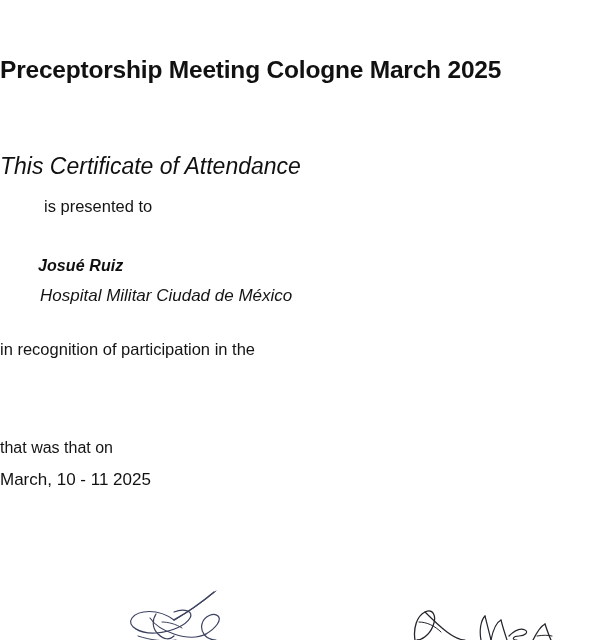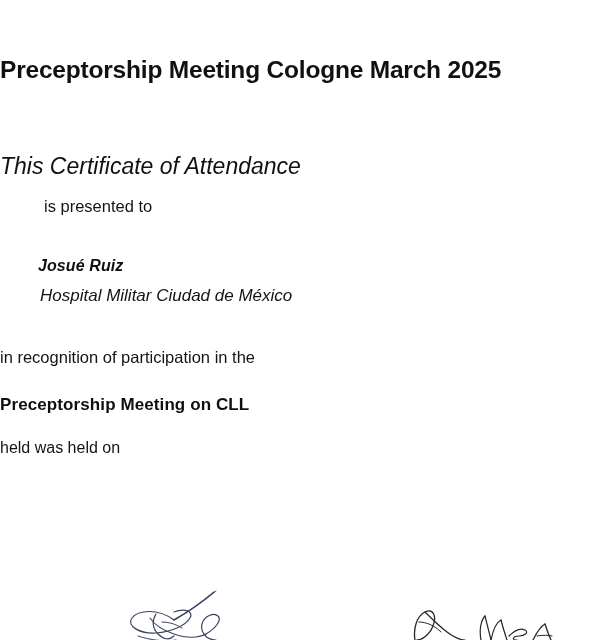--- a/index.html
+++ b/index.html
@@ -66,21 +66,21 @@
     top: 286px;
     font-size: 17px;
     font-style: italic;
     font-weight: normal;
     color: #141414;
     margin-left: 40px;
   }
 
   
   #recognition-label {
-    top: 348px;
+    top: 340px;
     font-size: 16.5px;
     font-weight: normal;
     color: #141414;
   }
   #meeting-name {
     top: 395px;
     font-size: 17px;
     font-weight: bold;
     letter-spacing: 0.1px;
     color: #0f0f0f;
@@ -139,24 +139,24 @@
   <div class="line" id="certificate-headline">This Certificate of Attendance</div>
 
   <div class="line" id="presented-to-label">is presented to</div>
 
   <div class="line" id="recipient-name">Josué Ruiz</div>
 
   <div class="line" id="recipient-affiliation">Hospital Militar Ciudad de México</div>
 
   <div class="line" id="recognition-label">in recognition of participation in the</div>
 
-  <div class="line" id="meeting-name">Preceptorship Meeting on CLL</div>
 
-  <div class="line" id="held-on-label">held was held on</div>
+  <div class="line" id="held-on-label">that was that on</div>
 
+  <div class="line" id="event-dates">March, 10 - 11 2025</div>
 
 
   <div class="signature" id="signature-left">
     <svg width="150" height="52" viewBox="0 0 150 52" fill="none">
       <g stroke="#3c4260" fill="none" stroke-linecap="round" stroke-linejoin="round">
         <path d="M96 4 C84 14, 70 24, 56 32" stroke-width="1.5"></path>
         <path d="M98 3 C86 13, 72 23, 58 31" stroke-width="0.9"></path>
         <path d="M56 32 C40 20, 20 22, 14 30 C8 38, 22 46, 38 45 C54 44, 68 37, 72 30 C76 23, 66 20, 56 24" stroke-width="1.2"></path>
         <path d="M38 26 C34 32, 34 40, 40 46 C46 52, 52 52, 56 48" stroke-width="1.2"></path>
         <path d="M32 30 C36 36, 44 42, 56 46 C68 50, 80 50, 88 46" stroke-width="1.1"></path>

